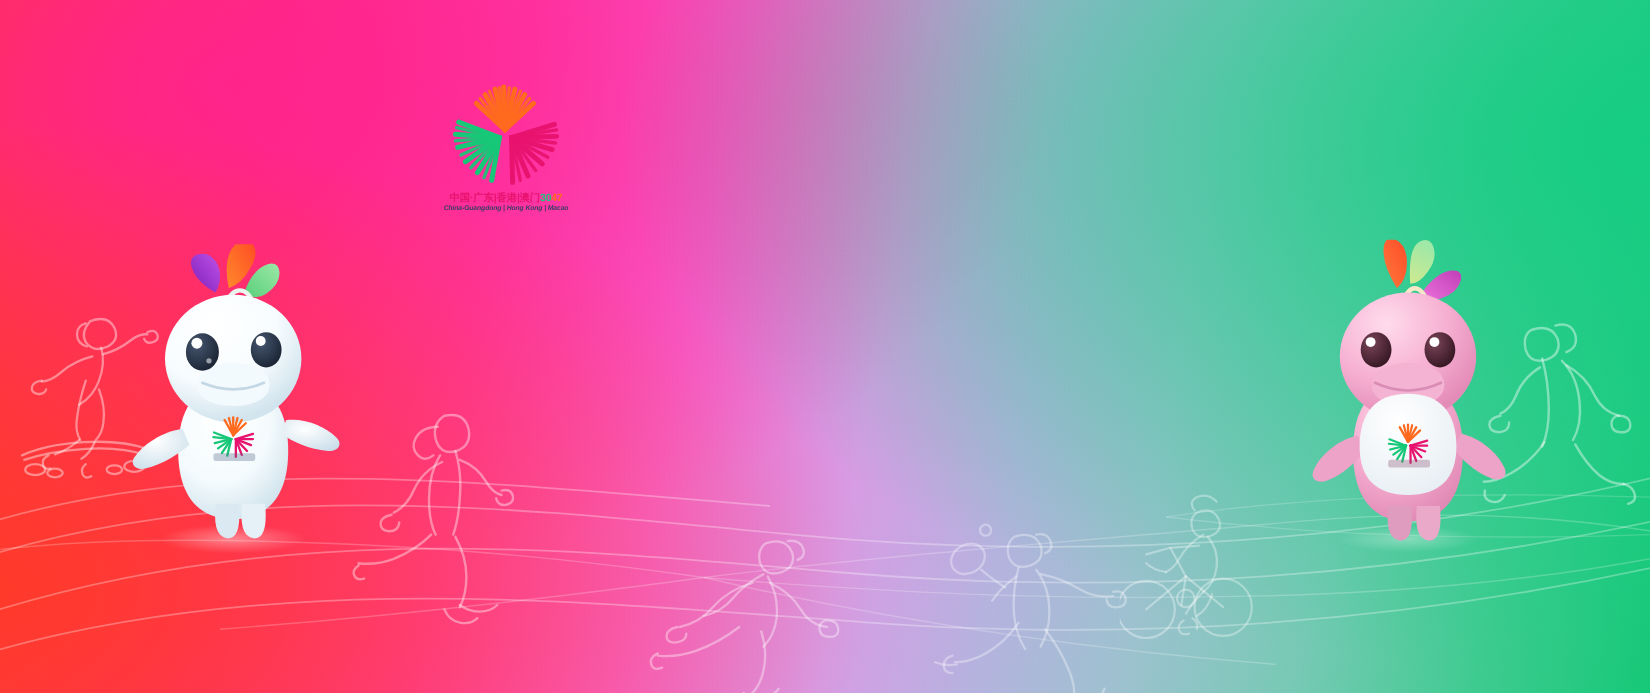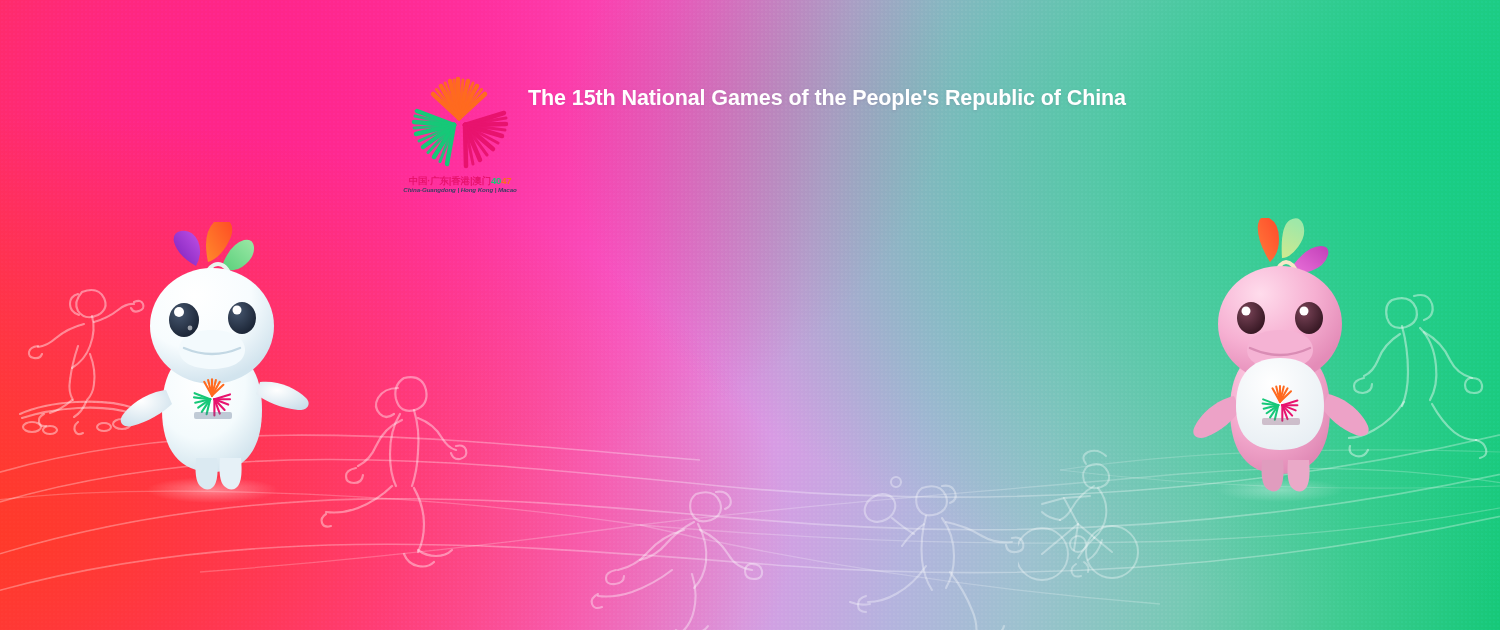--- a/index.html
+++ b/index.html
@@ -499,24 +499,23 @@
                 <line x1="110" y1="102" x2="190" y2="112"></line>
                 <line x1="110" y1="102" x2="176" y2="138"></line>
                 <line x1="110" y1="102" x2="154" y2="162"></line>
                 <line x1="110" y1="102" x2="126" y2="180"></line>
               </g>
             </g>
           </g>
         </svg>
       </div>
       <div class="emblem-caption">
-        <span class="cn"><span>中国·广东|香港|澳门</span><span class="yr">40</span><span class="yr2">47</span></span>
+        <span class="cn"><span>中国·广东|香港|澳门</span><span class="yr">30</span><span class="yr2">47</span></span>
         <span class="en">China-Guangdong | Hong Kong | Macao</span>
       </div>
     </div>
 
     <div class="titles">
-      <div class="title-en">The 15th National Games of the People's Republic of China</div>
     </div>
   </div>
 
 
 </div>
 
 </body></html>

